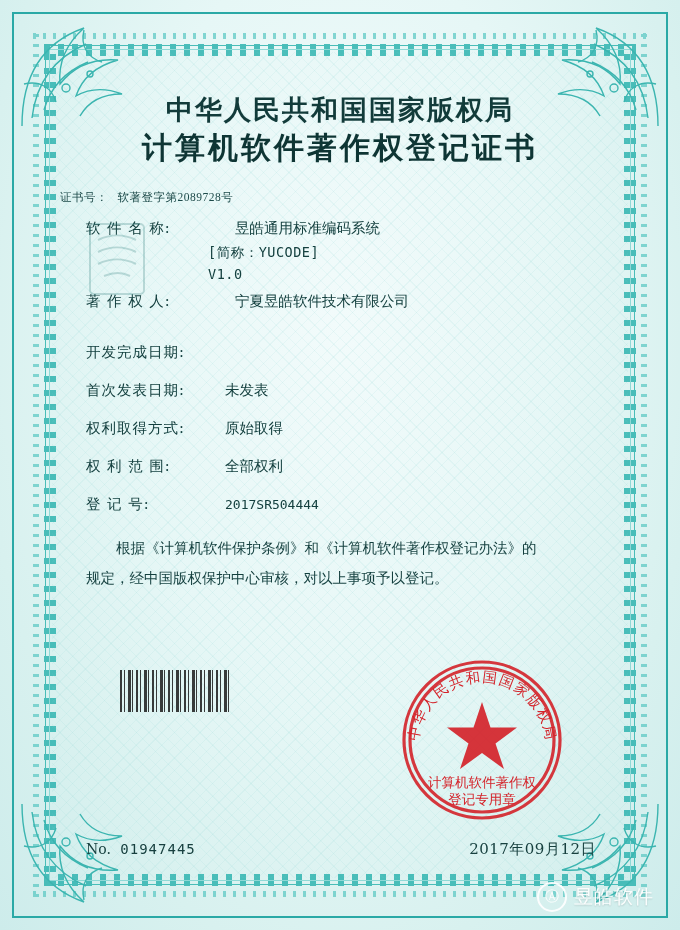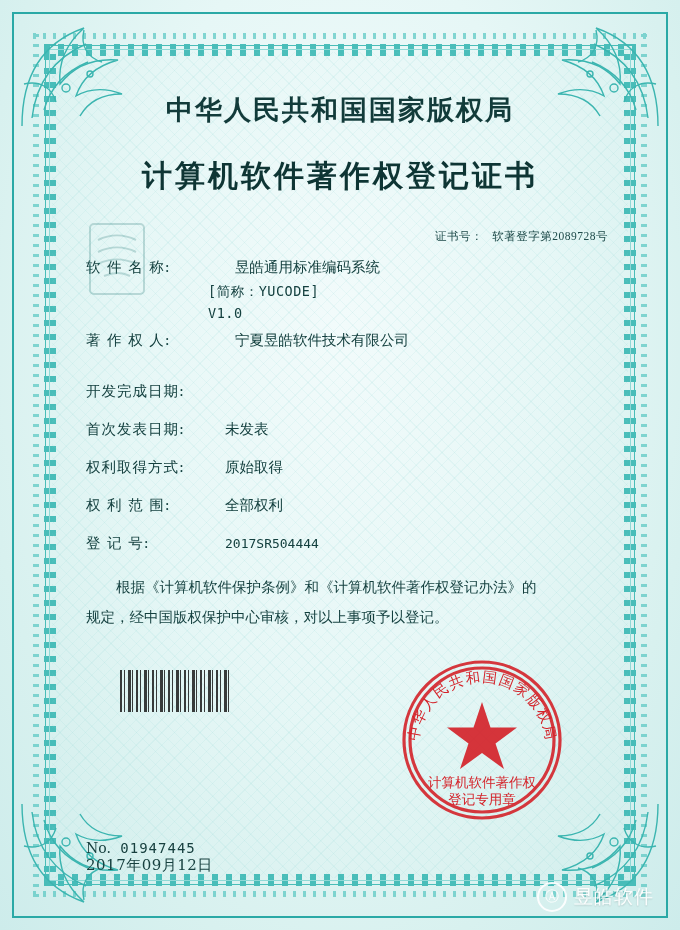--- a/index.html
+++ b/index.html
@@ -110,27 +110,27 @@
     font-weight: bold;
     margin-top: 22px;
     font-family: "DejaVu Serif", "Liberation Serif", serif;
   }
   .title2 {
     text-align: center;
     font-size: 30px;
     letter-spacing: 3px;
     color: #0e3534;
     font-weight: bold;
-    margin-top: 28px;
+    margin-top: 0;
     font-family: "DejaVu Serif", "Liberation Serif", serif;
   }
 
   .cert-no {
-    margin-top: 32px;
-    text-align: right;
+    margin-top: 21px;
+    text-align: left;
     padding-right: 12px;
     font-size: 11.5px;
     color: #1d4a49;
     letter-spacing: 0.5px;
   }
   .cert-no .lbl { margin-right: 6px; }
 
   
   .emblem {
     position: absolute;
@@ -227,21 +227,20 @@
   .footer {
     position: absolute;
     left: 26px;
     right: 10px;
     top: 770px;
     display: flex;
     justify-content: space-between;
     align-items: baseline;
     font-size: 15px;
     color: #17403f;
-    flex-direction: column;
   }
   .footer .no {
     font-family: "DejaVu Sans Mono", "Liberation Mono", monospace;
     letter-spacing: 1px;
     font-size: 14px;
   }
   .footer .no .pfx {
     font-family: "DejaVu Serif", "Liberation Serif", serif;
     letter-spacing: 0;
   }

